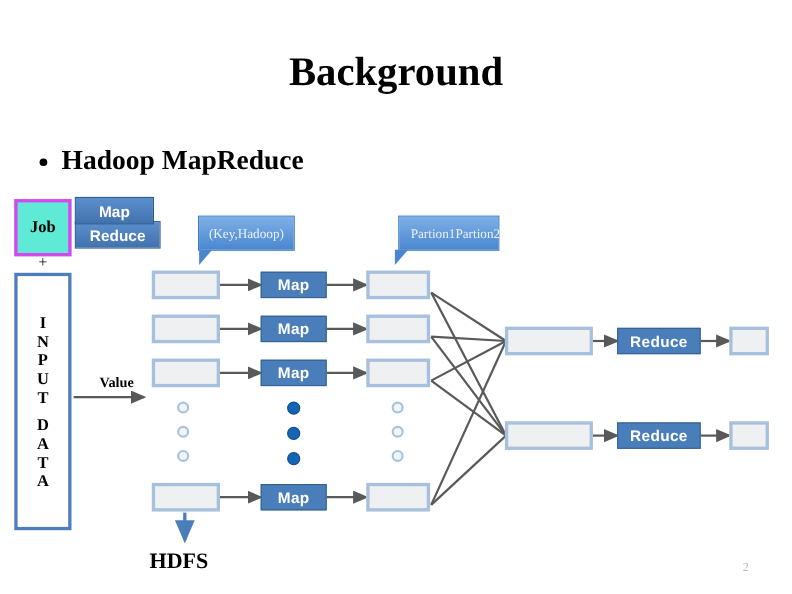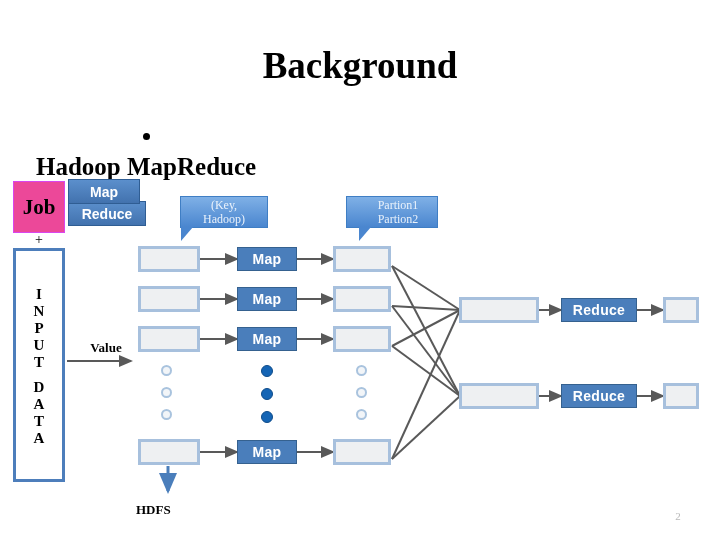--- a/index.html
+++ b/index.html
@@ -33,21 +33,20 @@
     color: #000000;
     letter-spacing: 0px;
   }
   #bullet-row {
     position: absolute;
     left: 36px;
     top: 133px;
     display: flex;
     align-items: center;
     gap: 13px;
-    flex-direction: column;
   }
   .bullet-dot {
     width: 7px;
     height: 7px;
     border-radius: 50%;
     background: #000000;
     display: inline-block;
   }
   #bullet-text {
     font-family: "Liberation Serif", serif;
@@ -91,25 +90,25 @@
     font-size: 14px;
     display: flex;
     align-items: center;
     justify-content: center;
     letter-spacing: 0.3px;
   }
 
   
   #job-box {
     left: 13px; top: 181px; width: 52px; height: 52px;
-    background: #ec4899;
-    border: 1px solid #d946ef;
+    background: #5eead4;
+    border: 3px solid #d946ef;
     display: flex; align-items: center; justify-content: center;
     font-family: "Liberation Serif", serif;
-    font-size: 21px; font-weight: bold; color: #000;
+    font-size: 15px; font-weight: bold; color: #000;
   }
   #plus-sign {
     left: 13px; top: 231px; width: 52px; height: 18px;
     display: flex; align-items: center; justify-content: center;
     font-family: "Liberation Serif", serif;
     font-size: 14px; color: #000;
   }
   #input-data-box {
     left: 13px; top: 248px; width: 52px; height: 234px;
     background: #ffffff;
@@ -142,56 +141,56 @@
     display:flex; align-items:center; justify-content:center;
   }
 
   
   .callout {
     background: linear-gradient(180deg, #7fb0e6 0%, #4a86cf 100%);
     border: 1px solid #3f7ec4;
     color: #eaf2fb;
     font-family: "Liberation Serif", serif;
     font-size: 12px;
-    display: flex; flex-direction: column;
+    display: flex; flex-direction: row;
     align-items: center; justify-content: center;
     line-height: 14px;
     text-align: center;
   }
   .callout-tail {
     position: absolute;
     width: 0; height: 0;
   }
   #callout-kv { left: 180px; top: 196px; width: 88px; height: 32px; }
   #callout-kv-tail {
     left: 181px; top: 227px;
     border-left: 12px solid #4a86cf;
     border-bottom: 14px solid transparent;
     border-right: 6px solid transparent;
   }
-  #callout-part { left: 346px; top: 196px; width: 92px; height: 32px; padding-left: 12px; }
+  #callout-part { left: 362px; top: 196px; width: 92px; height: 32px; padding-left: 12px; }
   #callout-part-tail {
     left: 359px; top: 227px;
     border-left: 12px solid #4a86cf;
     border-bottom: 14px solid transparent;
     border-right: 6px solid transparent;
   }
 
   
   #split-label {
     left: 76px; top: 339px; width: 60px; height: 18px;
     font-family: "Liberation Serif", serif;
     font-size: 13px; font-weight: bold; color:#000;
     display:flex; align-items:center; justify-content:center;
   }
   
   #hdfs-label {
     left: 136px; top: 500px; width: 70px; height: 20px;
     font-family: "Liberation Serif", serif;
-    font-size: 13px; font-weight: bold; color:#000;
+    font-size: 20px; font-weight: bold; color:#000;
     display:flex; align-items:center; justify-content:flex-start;
   }
 
   
   .dot-open {
     width: 11px; height: 11px; border-radius: 50%;
     border: 2px solid #a9c3de; background: #f2f5f8;
     box-sizing: border-box;
   }
   .dot-solid {

